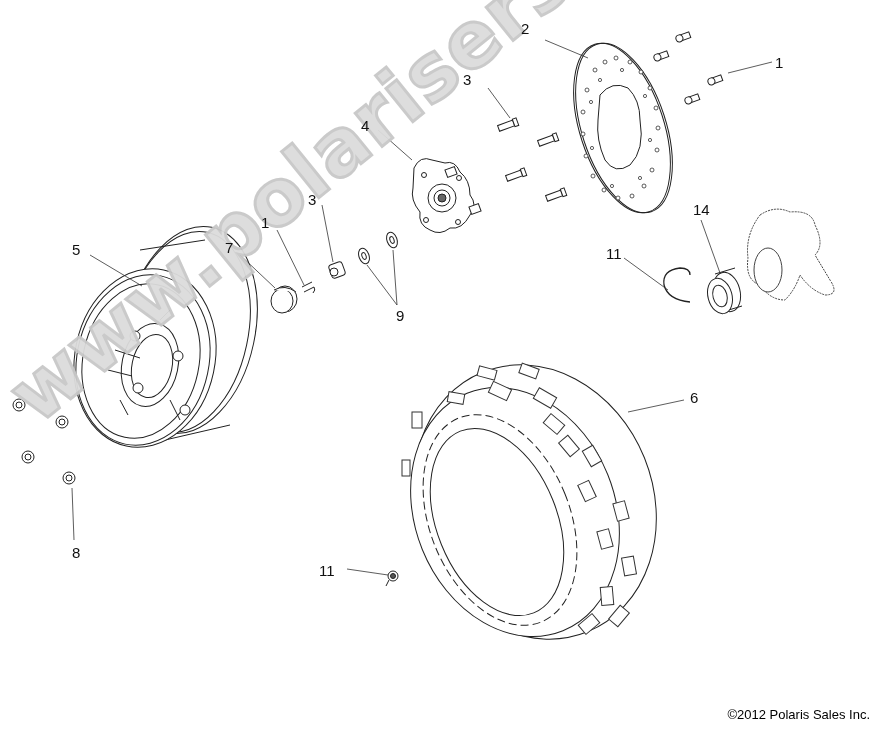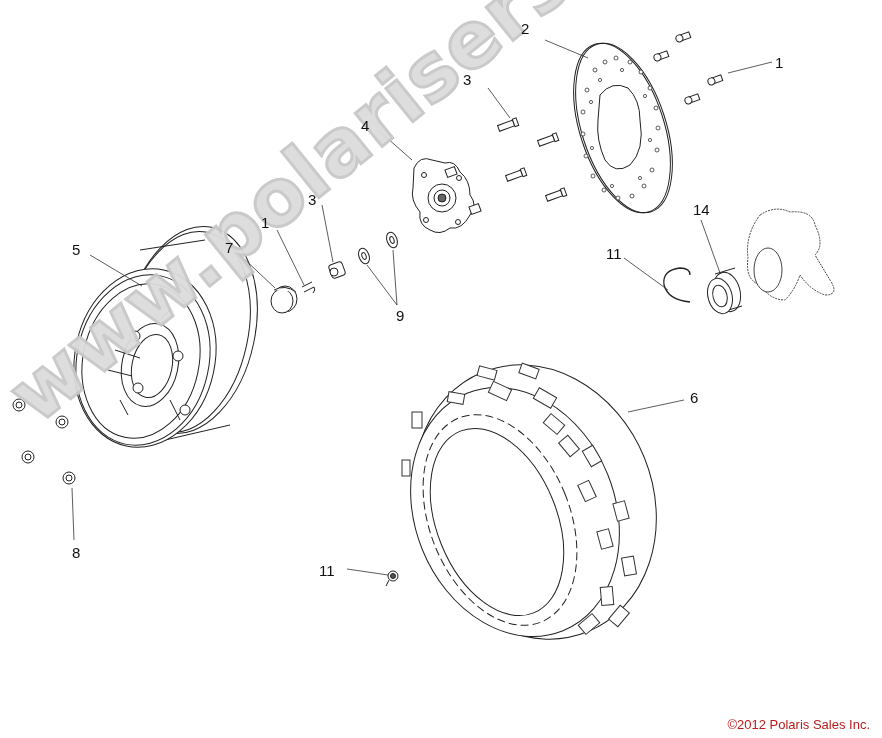--- a/index.html
+++ b/index.html
@@ -1,19 +1,19 @@
 <!DOCTYPE html>
 <html><head>
 <meta charset="utf-8">
 <style>
   html, body { margin:0; padding:0; background:#ffffff; }
   body { width:882px; height:738px; position:relative; overflow:hidden; font-family:"Liberation Sans", sans-serif; }
   #diagram { position:absolute; left:0; top:0; width:882px; height:738px; }
   .callout { position:absolute; font-family:"Liberation Sans", sans-serif; font-size:15px; color:#111; line-height:1; }
-  .copyright { position:absolute; right:12px; top:707px; font-size:13px; color:#b91c1c; font-family:"Liberation Sans", sans-serif;margin-top:10px; }
+  .copyright { position:absolute; right:12px; top:707px; font-size:13px; color:#000000; font-family:"Liberation Sans", sans-serif; }
   .watermark { position:absolute; left:20px; top:360px; font-family:"DejaVu Sans", sans-serif; font-weight:bold; font-size:78px; color:#dcdcdc;
     -webkit-text-stroke:3px #c8c8c8; transform:rotate(-39deg); transform-origin:left center; white-space:nowrap; letter-spacing:1px; opacity:0.95; }
 </style>
 </head>
 <body>
 
 <svg id="diagram" width="882" height="738" viewBox="0 0 882 738" xmlns="http://www.w3.org/2000/svg">
   <g fill="none" stroke="#222" stroke-width="1">
 
     <g>

